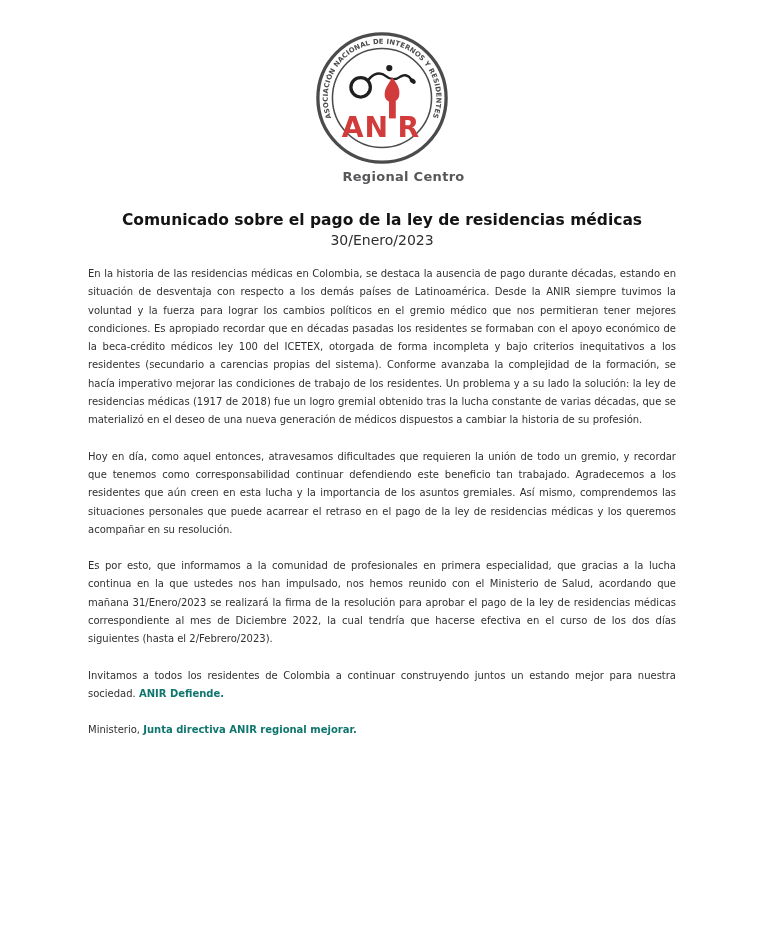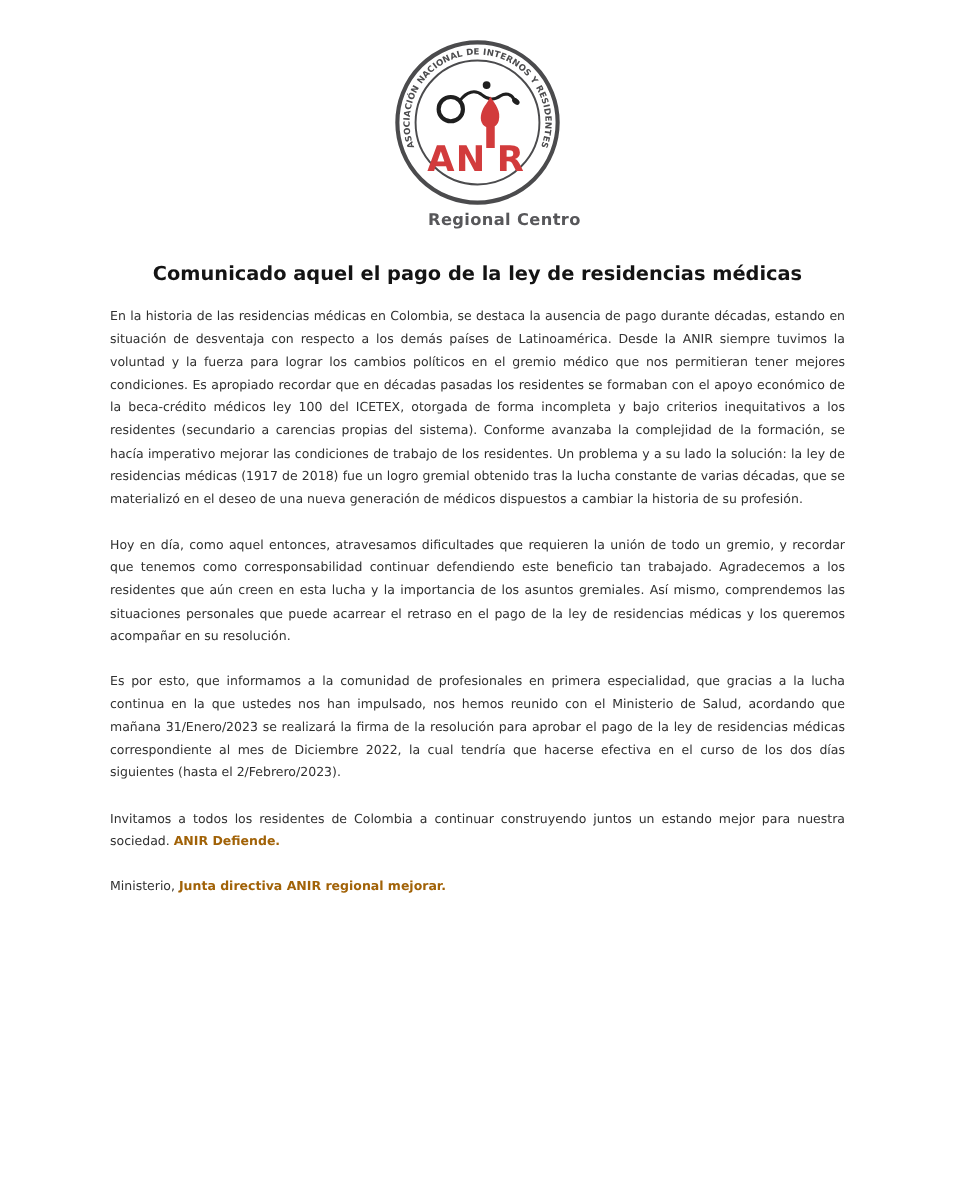--- a/index.html
+++ b/index.html
@@ -60,21 +60,21 @@
     margin: 0 0 18px 0;
     font-size: 10px;
     line-height: 18.3px;
     text-align: justify;
     color: #303030;
   }
   .doc-body p.closing {
     text-align: left;
   }
   .doc-body strong {
-    color: #a16207;
+    color: #0f766e;
   }
 </style>
 </head>
 <body>
 
 <div class="page">
 
   <div class="letterhead">
     <div class="logo-wrap">
       <svg class="logo-svg" width="136" height="136" viewBox="0 0 140 140" aria-hidden="true">
@@ -105,21 +105,22 @@
           <rect x="77.2" y="73" width="7" height="18" fill="#d23b3c"></rect>
         </g>
 
         <text x="53" y="110" text-anchor="middle" font-family="'DejaVu Sans', sans-serif" font-size="29" font-weight="bold" fill="#d23b3c" letter-spacing="1">AN</text>
         <text x="97" y="110" text-anchor="middle" font-family="'DejaVu Sans', sans-serif" font-size="29" font-weight="bold" fill="#d23b3c">R</text>
       </svg>
       <div class="logo-region">Regional Centro</div>
     </div>
   </div>
 
-  <h1 class="doc-title">Comunicado aquel el pago de la ley de residencias médicas</h1>
+  <h1 class="doc-title">Comunicado sobre el pago de la ley de residencias médicas</h1>
+  <div class="doc-date">30/Enero/2023</div>
 
   <div class="doc-body">
     <p>En la historia de las residencias médicas en Colombia, se destaca la ausencia de pago durante décadas, estando en situación de desventaja con respecto a los demás países de Latinoamérica. Desde la ANIR siempre tuvimos la voluntad y la fuerza para lograr los cambios políticos en el gremio médico que nos permitieran tener mejores condiciones. Es apropiado recordar que en décadas pasadas los residentes se formaban con el apoyo económico de la beca-crédito médicos ley 100 del ICETEX, otorgada de forma incompleta y bajo criterios inequitativos a los residentes (secundario a carencias propias del sistema). Conforme avanzaba la complejidad de la formación, se hacía imperativo mejorar las condiciones de trabajo de los residentes. Un problema y a su lado la solución: la ley de residencias médicas (1917 de 2018) fue un logro gremial obtenido tras la lucha constante de varias décadas, que se materializó en el deseo de una nueva generación de médicos dispuestos a cambiar la historia de su profesión.</p>
     <p>Hoy en día, como aquel entonces, atravesamos dificultades que requieren la unión de todo un gremio, y recordar que tenemos como corresponsabilidad continuar defendiendo este beneficio tan trabajado. Agradecemos a los residentes que aún creen en esta lucha y la importancia de los asuntos gremiales. Así mismo, comprendemos las situaciones personales que puede acarrear el retraso en el pago de la ley de residencias médicas y los queremos acompañar en su resolución.</p>
     <p>Es por esto, que informamos a la comunidad de profesionales en primera especialidad, que gracias a la lucha continua en la que ustedes nos han impulsado, nos hemos reunido con el Ministerio de Salud, acordando que mañana 31/Enero/2023 se realizará la firma de la resolución para aprobar el pago de la ley de residencias médicas correspondiente al mes de Diciembre 2022, la cual tendría que hacerse efectiva en el curso de los dos días siguientes (hasta el 2/Febrero/2023).</p>
     <p><span>Invitamos a todos los residentes de Colombia a continuar construyendo juntos un estando mejor para nuestra sociedad. </span><strong>ANIR Defiende.</strong></p>
     <p class="closing"><span>Ministerio, </span><strong>Junta directiva ANIR regional mejorar.</strong></p>
   </div>
 
 </div>

